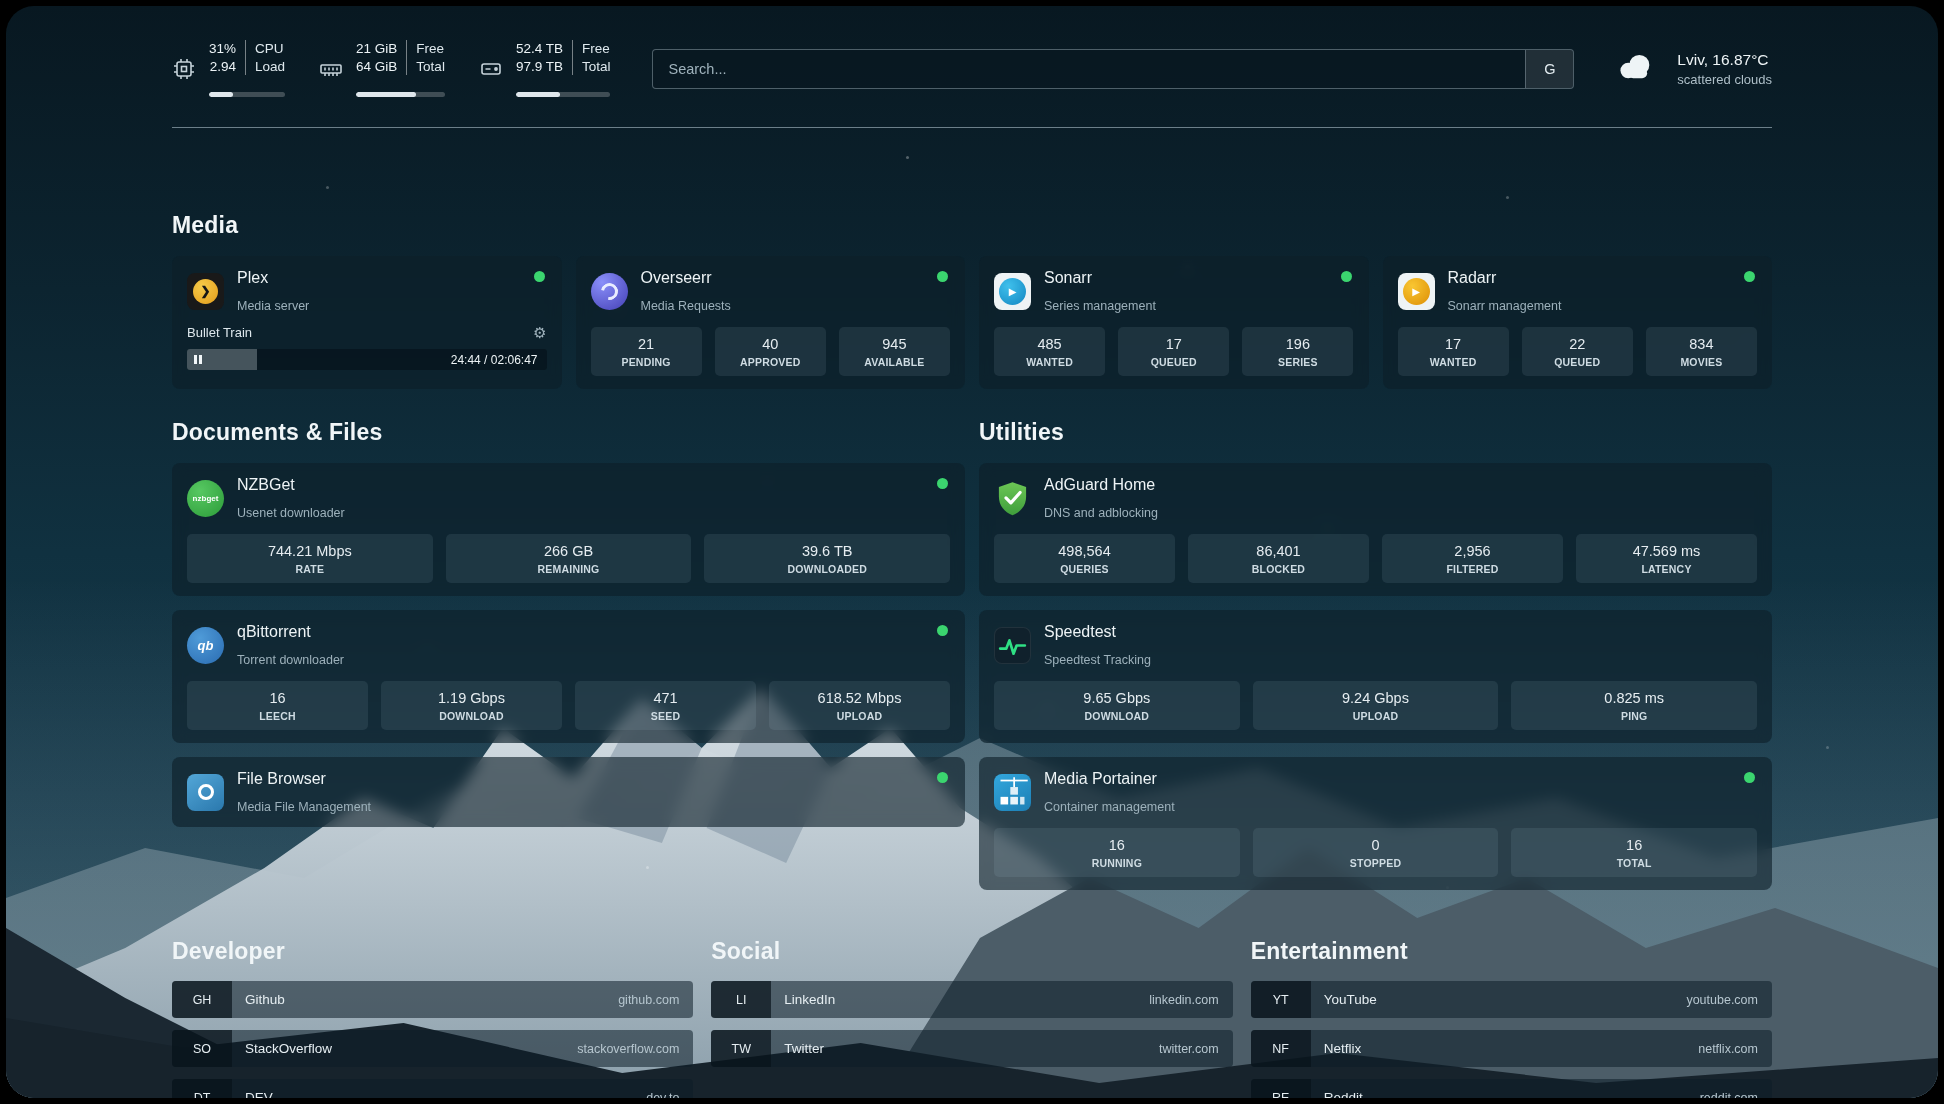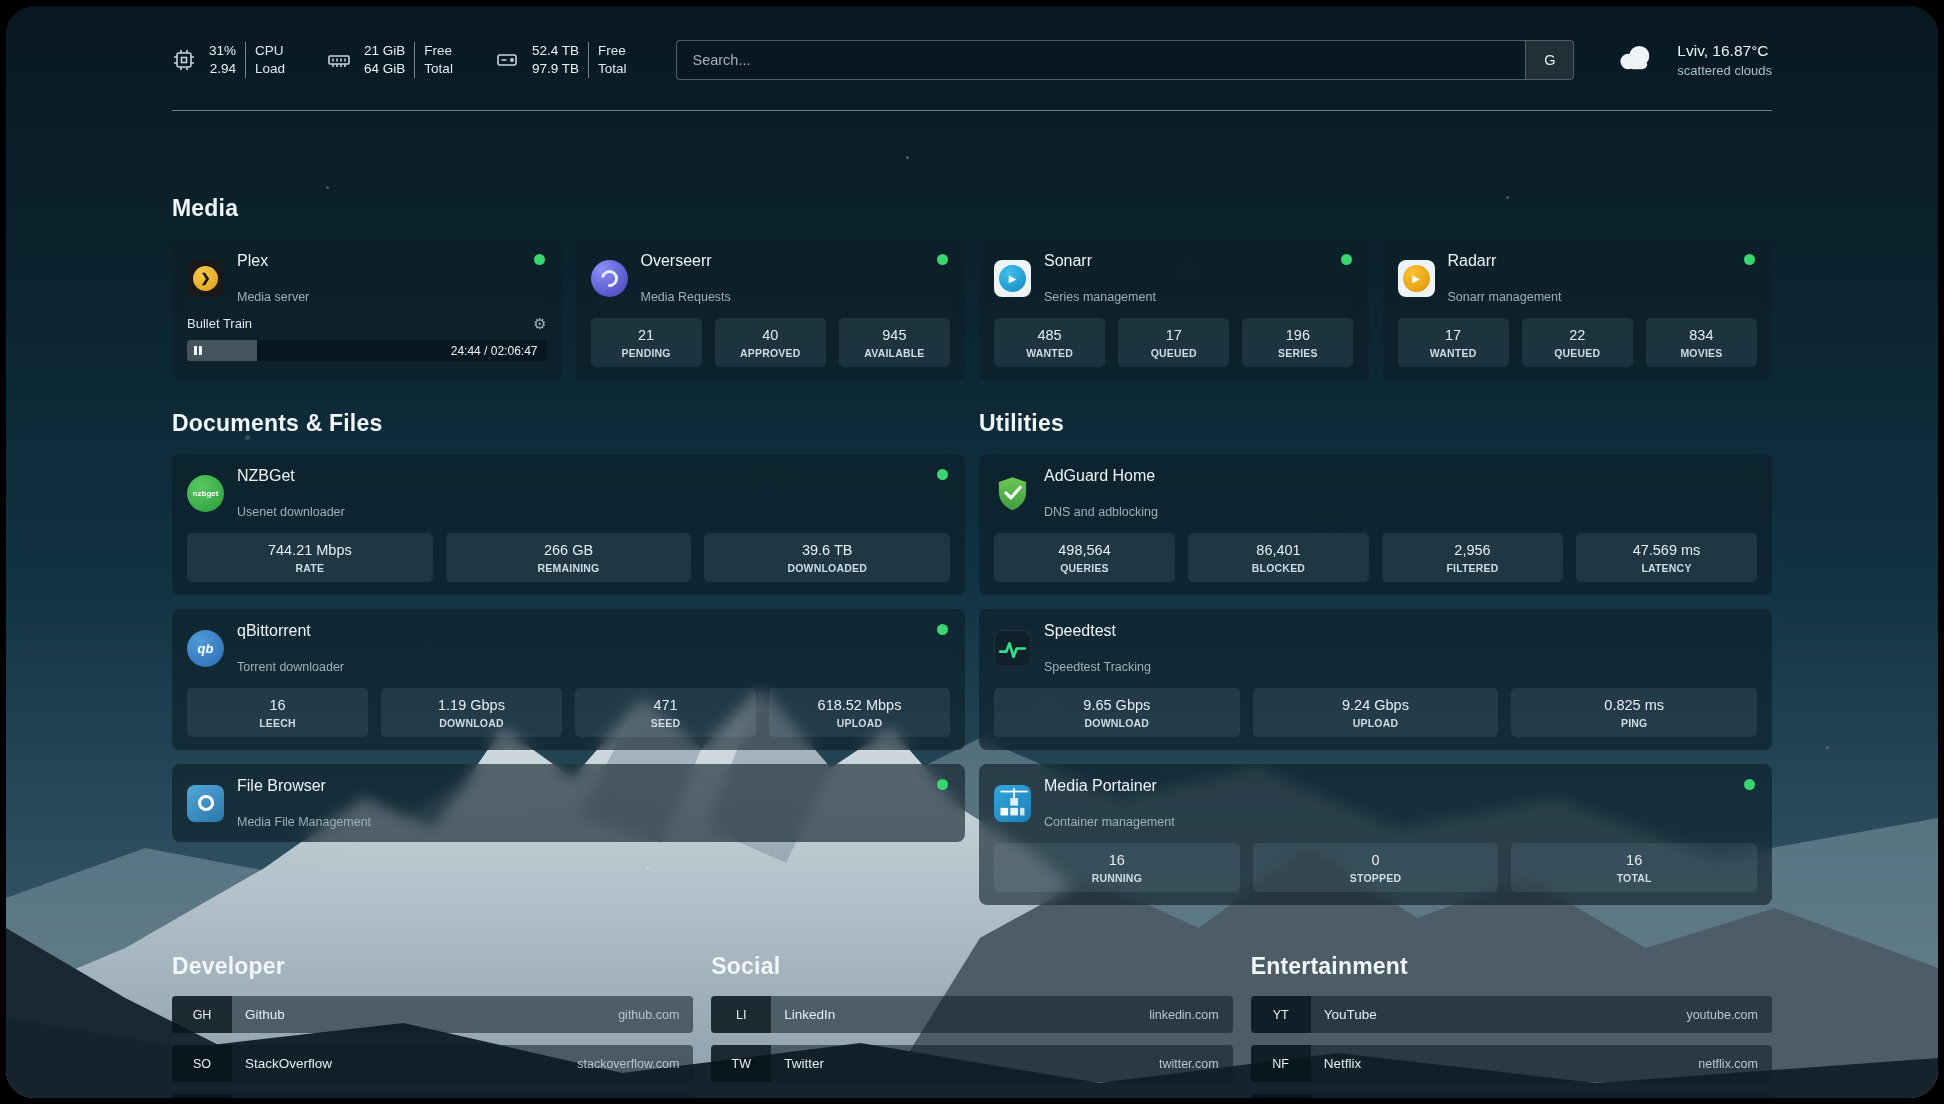--- a/index.html
+++ b/index.html
@@ -22,21 +22,21 @@
       640px 860px 0 0 rgba(255,255,255,.3), 1440px 880px 0 0 rgba(255,255,255,.25);
   }
   .content { position: relative; z-index: 2; padding: 0 166px; }
 
   
   .topbar { display: flex; align-items: center; margin-top: 34px; gap: 30px; }
   .metrics { display: flex; gap: 34px; align-items: center; }
   .metric { display: flex; gap: 13px; align-items: center; }
   .m-icon { width: 24px; height: 24px; color: #c6d3da; flex: none; }
   .m-icon svg { width: 100%; height: 100%; }
-  .m-body { display: flex; flex-direction: row; gap: 8px; }
+  .m-body { display: flex; flex-direction: column; gap: 17px; }
   .m-rows { display: flex; font-size: 13.5px; line-height: 1.3; }
   .m-vals { display: flex; flex-direction: column; align-items: flex-end; color: #ecf3f6; padding-right: 9px; border-right: 1px solid rgba(255,255,255,.45); }
   .m-labels { display: flex; flex-direction: column; align-items: flex-start; color: #dfe9ee; padding-left: 9px; }
   .m-bar { height: 5px; border-radius: 3px; background: rgba(255,255,255,.22); overflow: hidden; }
   .m-fill { height: 100%; background: #dfe7ec; border-radius: 3px; }
 
   .search { flex: 1; display: flex; align-items: stretch; height: 40px; background: rgba(8,22,30,.45);
     border: 1px solid rgba(208,228,238,.35); border-radius: 4px; overflow: hidden; margin: 0 12px; }
   .search input { flex: 1; background: transparent; border: 0; outline: 0; color: #e9f1f5; font-size: 14.5px; padding: 0 15px; font-family: inherit; }
   .search input::placeholder { color: #9fb2bc; }
@@ -52,21 +52,21 @@
 
   
   .sec-title { font-size: 23px; font-weight: 600; color: #f1f6f8; letter-spacing: .2px; }
   .sec-media { margin-top: 84px; }
   .media-grid { display: grid; grid-template-columns: repeat(4, 1fr); gap: 14px; margin-top: 17px; }
 
   .card { background: rgba(13,31,41,.62); border-radius: 8px; padding: 13px 15px; position: relative; backdrop-filter: blur(7px); cursor: pointer; }
   .card-head { display: flex; align-items: center; gap: 13px; }
   .app-icon { width: 37px; height: 37px; flex: none; display: flex; align-items: center; justify-content: center; }
   .app-name { font-size: 16px; color: #eef4f6; }
-  .app-desc { font-size: 12.5px; color: #9db1bb; margin-top: 20px; }
+  .app-desc { font-size: 12.5px; color: #9db1bb; margin-top: 12px; }
   .status-dot { position: absolute; top: 15px; right: 17px; width: 11px; height: 11px; border-radius: 50%; background: #3bd56f; }
   .stats { display: grid; grid-auto-flow: column; grid-auto-columns: 1fr; gap: 13px; margin-top: 14px; }
   .stat { background: rgba(173,203,221,.10); border-radius: 5px; padding: 9px 4px 8px; text-align: center; cursor: default; }
   .stat-value { font-size: 14.5px; color: #e6edf1; }
   .stat-label { font-size: 10.5px; font-weight: 700; color: #cfdce3; margin-top: 4px; letter-spacing: .2px; }
 
   
   .np-row { display: flex; align-items: center; justify-content: space-between; margin-top: 12px; }
   .np-title { font-size: 13px; color: #dde7ec; }
   .gear { color: #9fb2bc; font-size: 15px; cursor: pointer; line-height: 1; }

